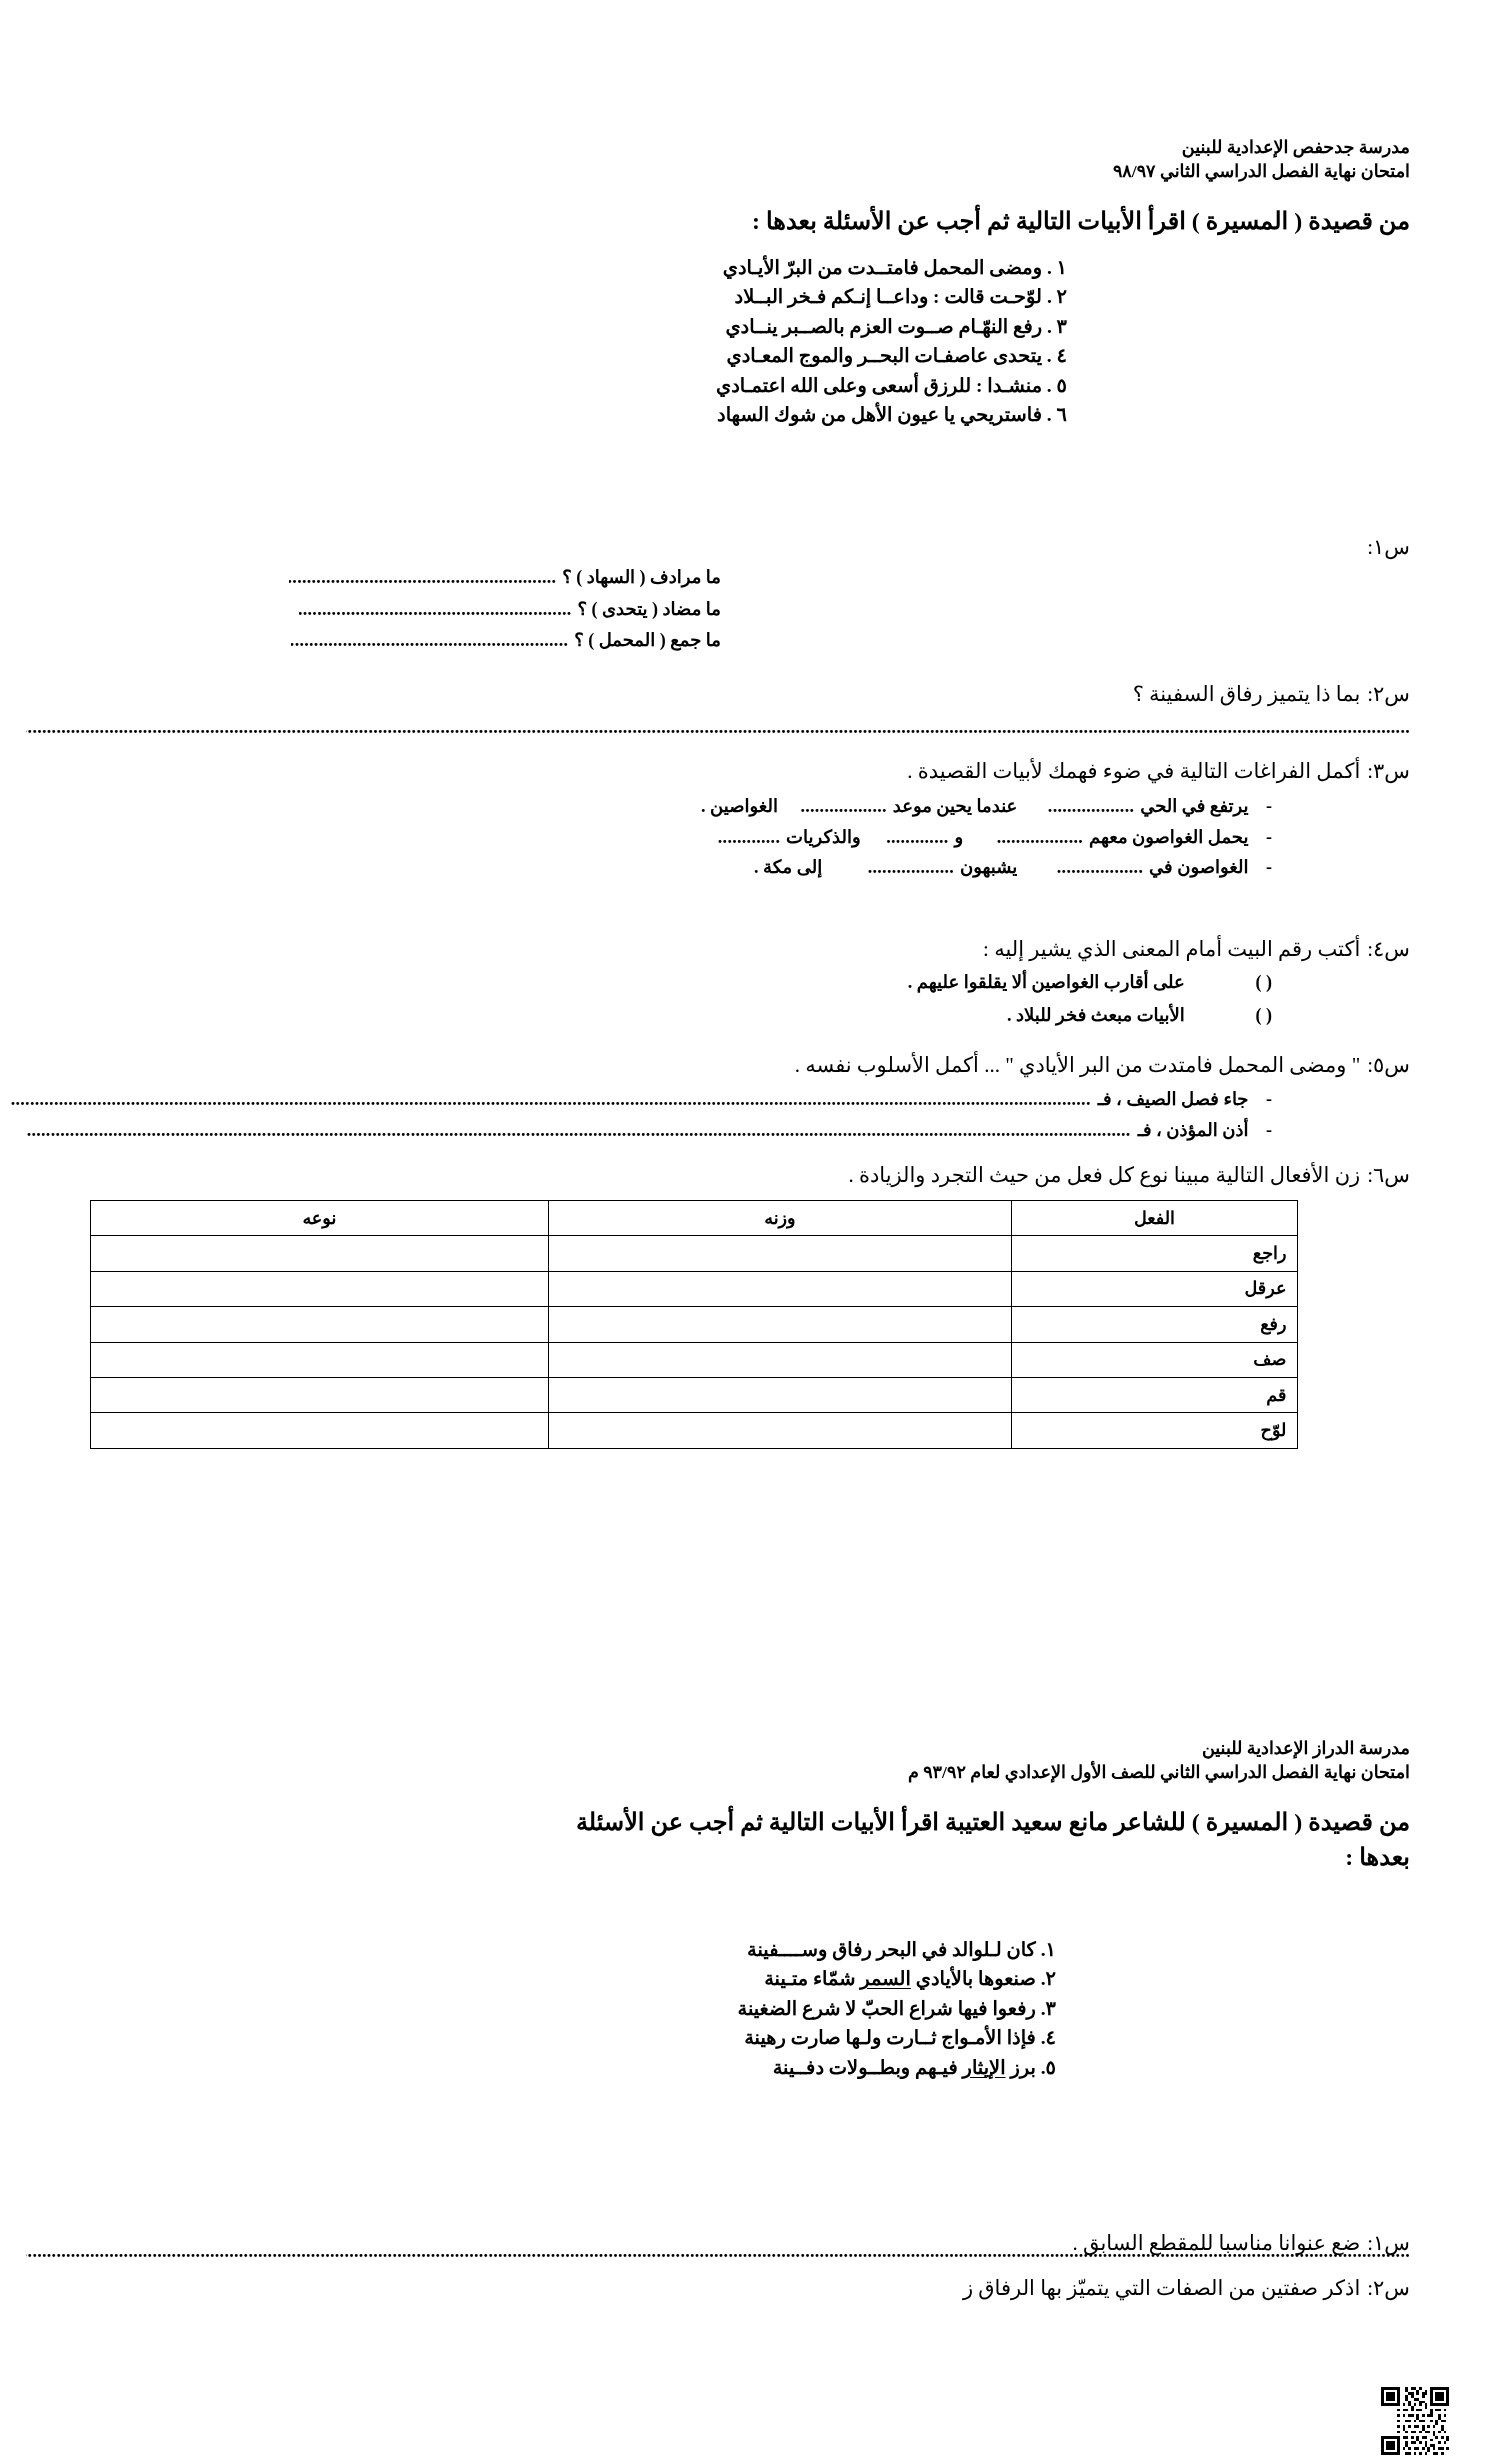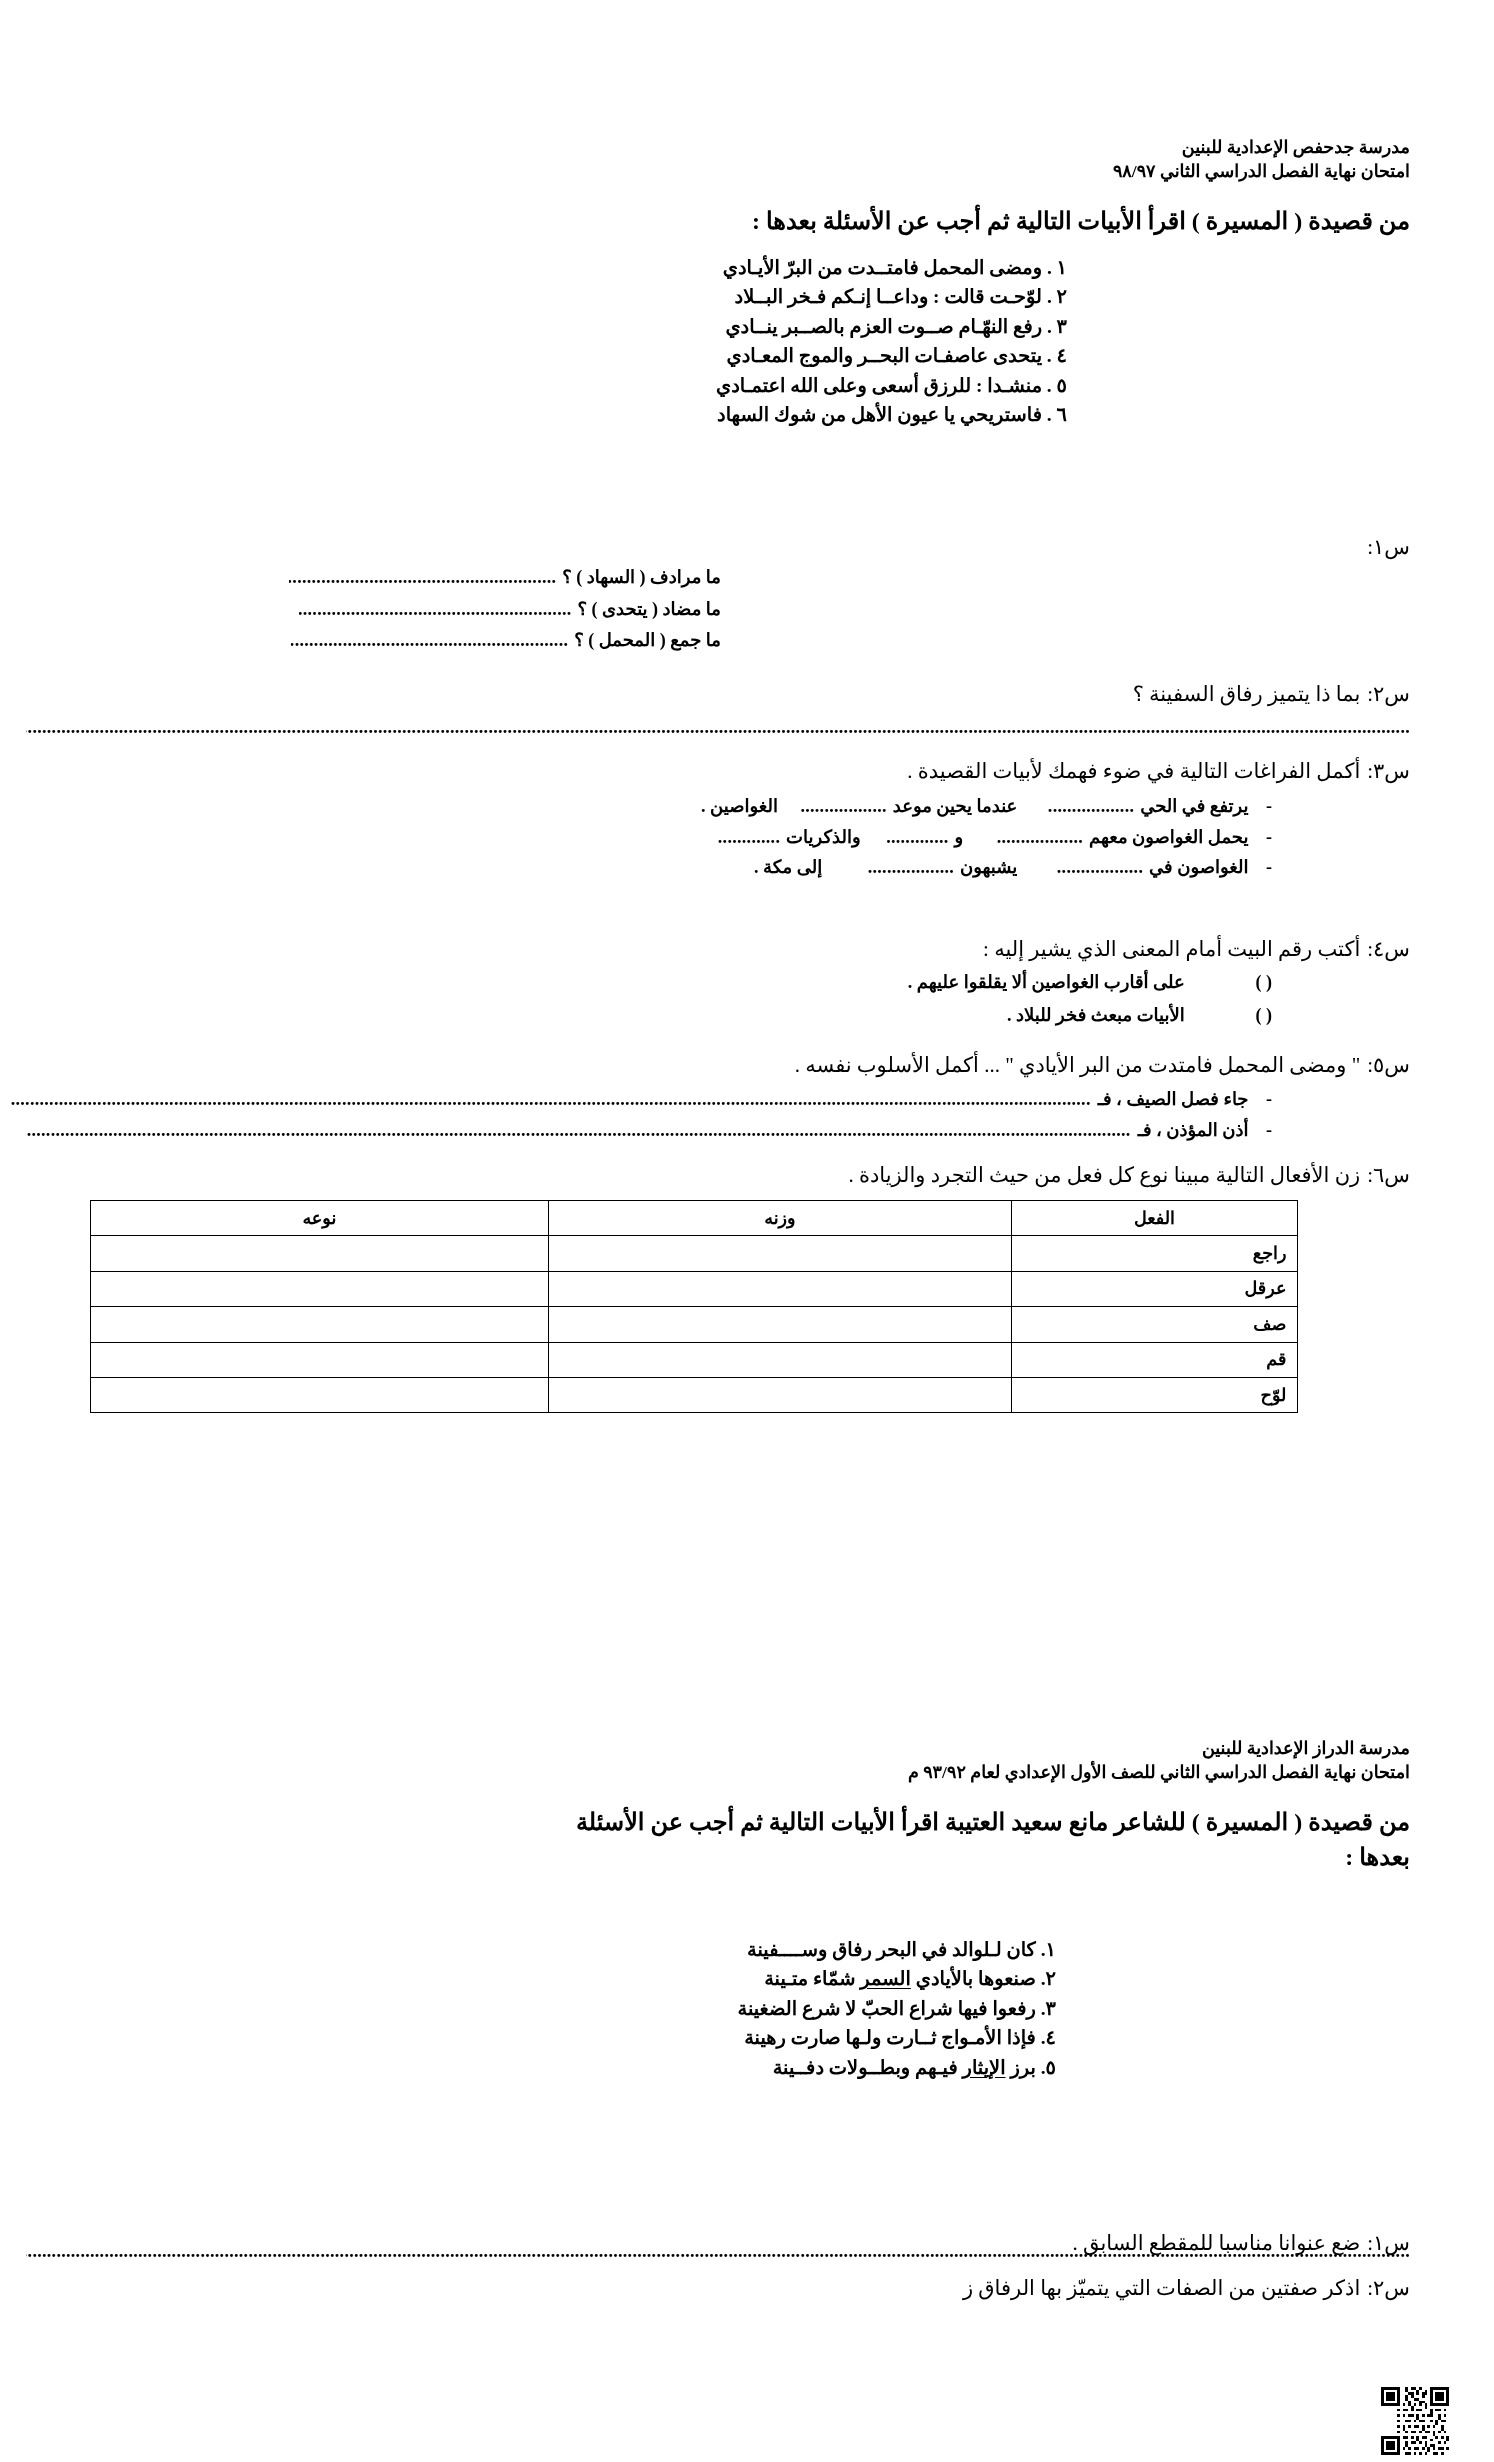--- a/index.html
+++ b/index.html
@@ -261,20 +261,25 @@
           </tr>
         </thead>
         <tbody>
           <tr>
             <td class="verb">راجع</td>
             <td></td>
             <td></td>
           </tr>
           <tr>
             <td class="verb">عرقل</td>
+            <td></td>
+            <td></td>
+          </tr>
+          <tr>
+            <td class="verb">رفع</td>
             <td></td>
             <td></td>
           </tr>
           <tr>
             <td class="verb">صف</td>
             <td></td>
             <td></td>
           </tr>
           <tr>
             <td class="verb">قم</td>

